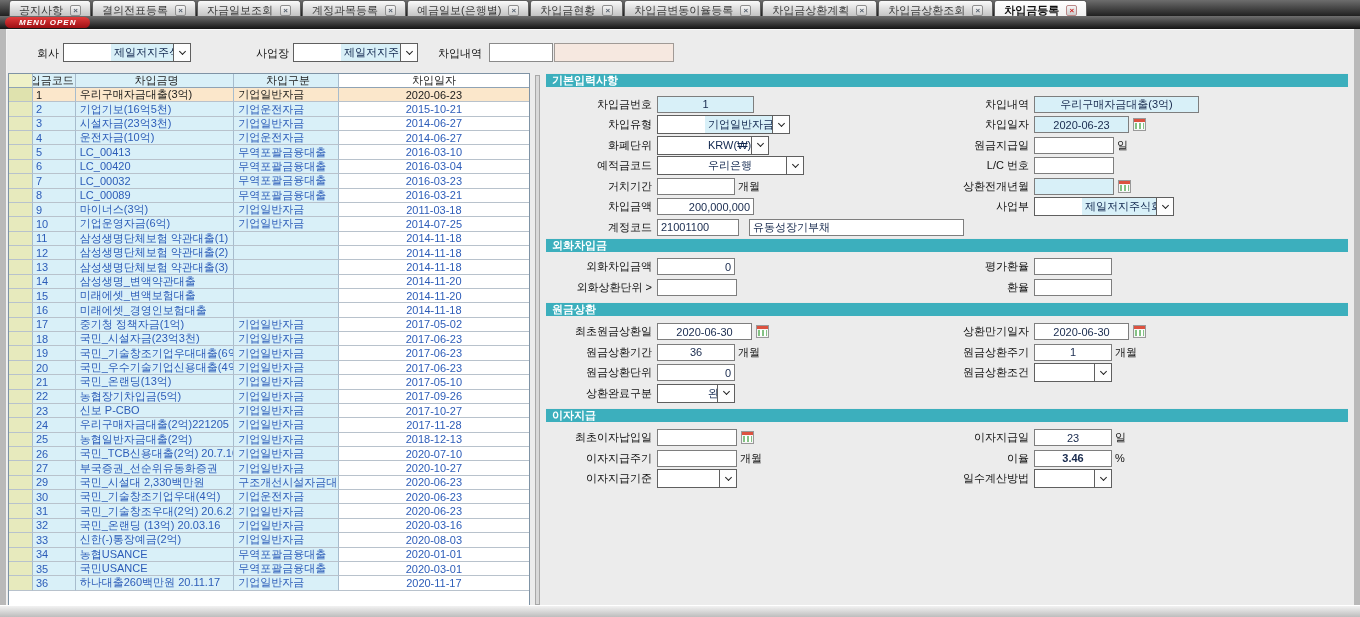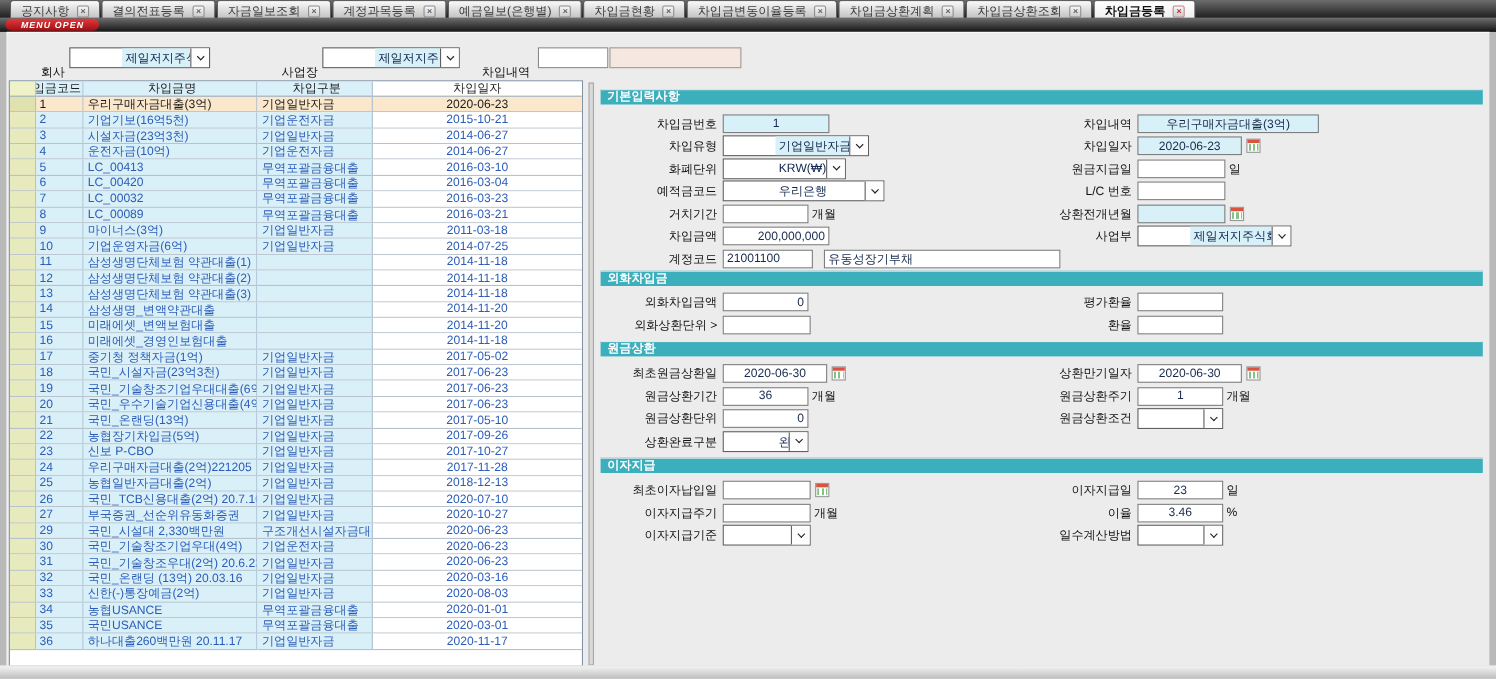--- a/index.html
+++ b/index.html
@@ -28,21 +28,21 @@
     display:flex; align-items:center; cursor:pointer; }
 
   
   .body-area { position:absolute; left:6px; top:29px; width:1348px; height:576px;
     background:#ececec; border-top:1px solid #fafafa; border-left:1px solid #f2f2f2; }
   .bottombar { position:absolute; left:0; bottom:0; width:1360px; height:12px;
     background:linear-gradient(#f2f2f2,#bdbdbd); border-top:1px solid #ffffff; }
 
   
   .filter-row { position:relative; height:43px; }
-  .flt-label { position:absolute; top:28px; font-size:11px; color:#111; text-align:right; }
+  .flt-label { position:absolute; top:16px; font-size:11px; color:#111; text-align:right; }
   .combo { height:19px; border:1px solid #5f5f5f; background:#fff; display:flex; }
   .combo .txt { flex:1; padding:4px 3px; font-size:11px; color:#10264e; display:flex; align-items:center;
     overflow:hidden; white-space:nowrap;margin-left:47px; }
   .combo.lt .txt { background:#d8f0f8; }
   .combo .btn { width:17px; border-left:1px solid #5f5f5f; background:#fdfdfd;
     display:flex; align-items:center; justify-content:center; cursor:pointer; }
   .chev { width:5px; height:5px; border-right:1.6px solid #222; border-bottom:1.6px solid #222;
     transform:rotate(45deg); margin-top:-3px; }
   .flt-combo { position:absolute; top:13px; }
   .flt-input { position:absolute; top:13px; height:19px; border:1px solid #8a8a8a; background:#fff; }
@@ -71,21 +71,21 @@
 
   
   .splitter { width:14px; height:533px; position:relative; }
   .splitter::after { content:""; position:absolute; left:5px; top:2px; width:3px; height:528px;
     background:#d9d9d9; border:1px solid #a8a8a8; }
 
   
   .form-panel { flex:1; position:relative; padding-right:6px; }
   .sec-h { height:14px; line-height:13px; background:#3cafbd; color:#ffffff; font-size:11px;
     font-weight:bold; padding-left:6px; border-top:1px solid #e8e8e8; margin-left:2px; }
-  .sec-h.first { margin-top:8px; }
+  .sec-h.first { margin-top:0; }
   .frow { position:relative; height:20.5px; }
   .fleft { position:absolute; left:0; top:0; height:100%; display:flex; align-items:center; }
   .fright { position:absolute; left:377px; top:0; height:100%; display:flex; align-items:center; }
   .flabel { width:113px; text-align:right; padding-right:5px; font-size:11px; color:#111;
     white-space:nowrap; overflow:hidden; }
   .inp { height:17px; border:1px solid #7e7e7e; background:#fff; font-size:11px; color:#17294d;
     padding:0 3px; display:flex; align-items:center; overflow:hidden; white-space:nowrap; }
   .inp.ro { background:#d8f0f8; }
   .inp.center { justify-content:center; }
   .inp.right { justify-content:flex-end; }
@@ -631,21 +631,21 @@
         </div>
 
         <div class="frow">
           <div class="fleft">
             <span class="flabel">이자지급주기</span>
             <span class="inp" style="width:80px;"></span>
             <span class="unit">개월</span>
           </div>
           <div class="fright">
             <span class="flabel">이율</span>
-            <span class="inp center" style="width:78px;">3.46</span>
+            <span class="inp center" style="width:78px;font-weight:bold;">3.46</span>
             <span class="unit">%</span>
           </div>
         </div>
 
         <div class="frow">
           <div class="fleft">
             <span class="flabel">이자지급기준</span>
             <span class="combo" style="width:80px;">
               <span class="txt"></span>
               <span class="btn">

